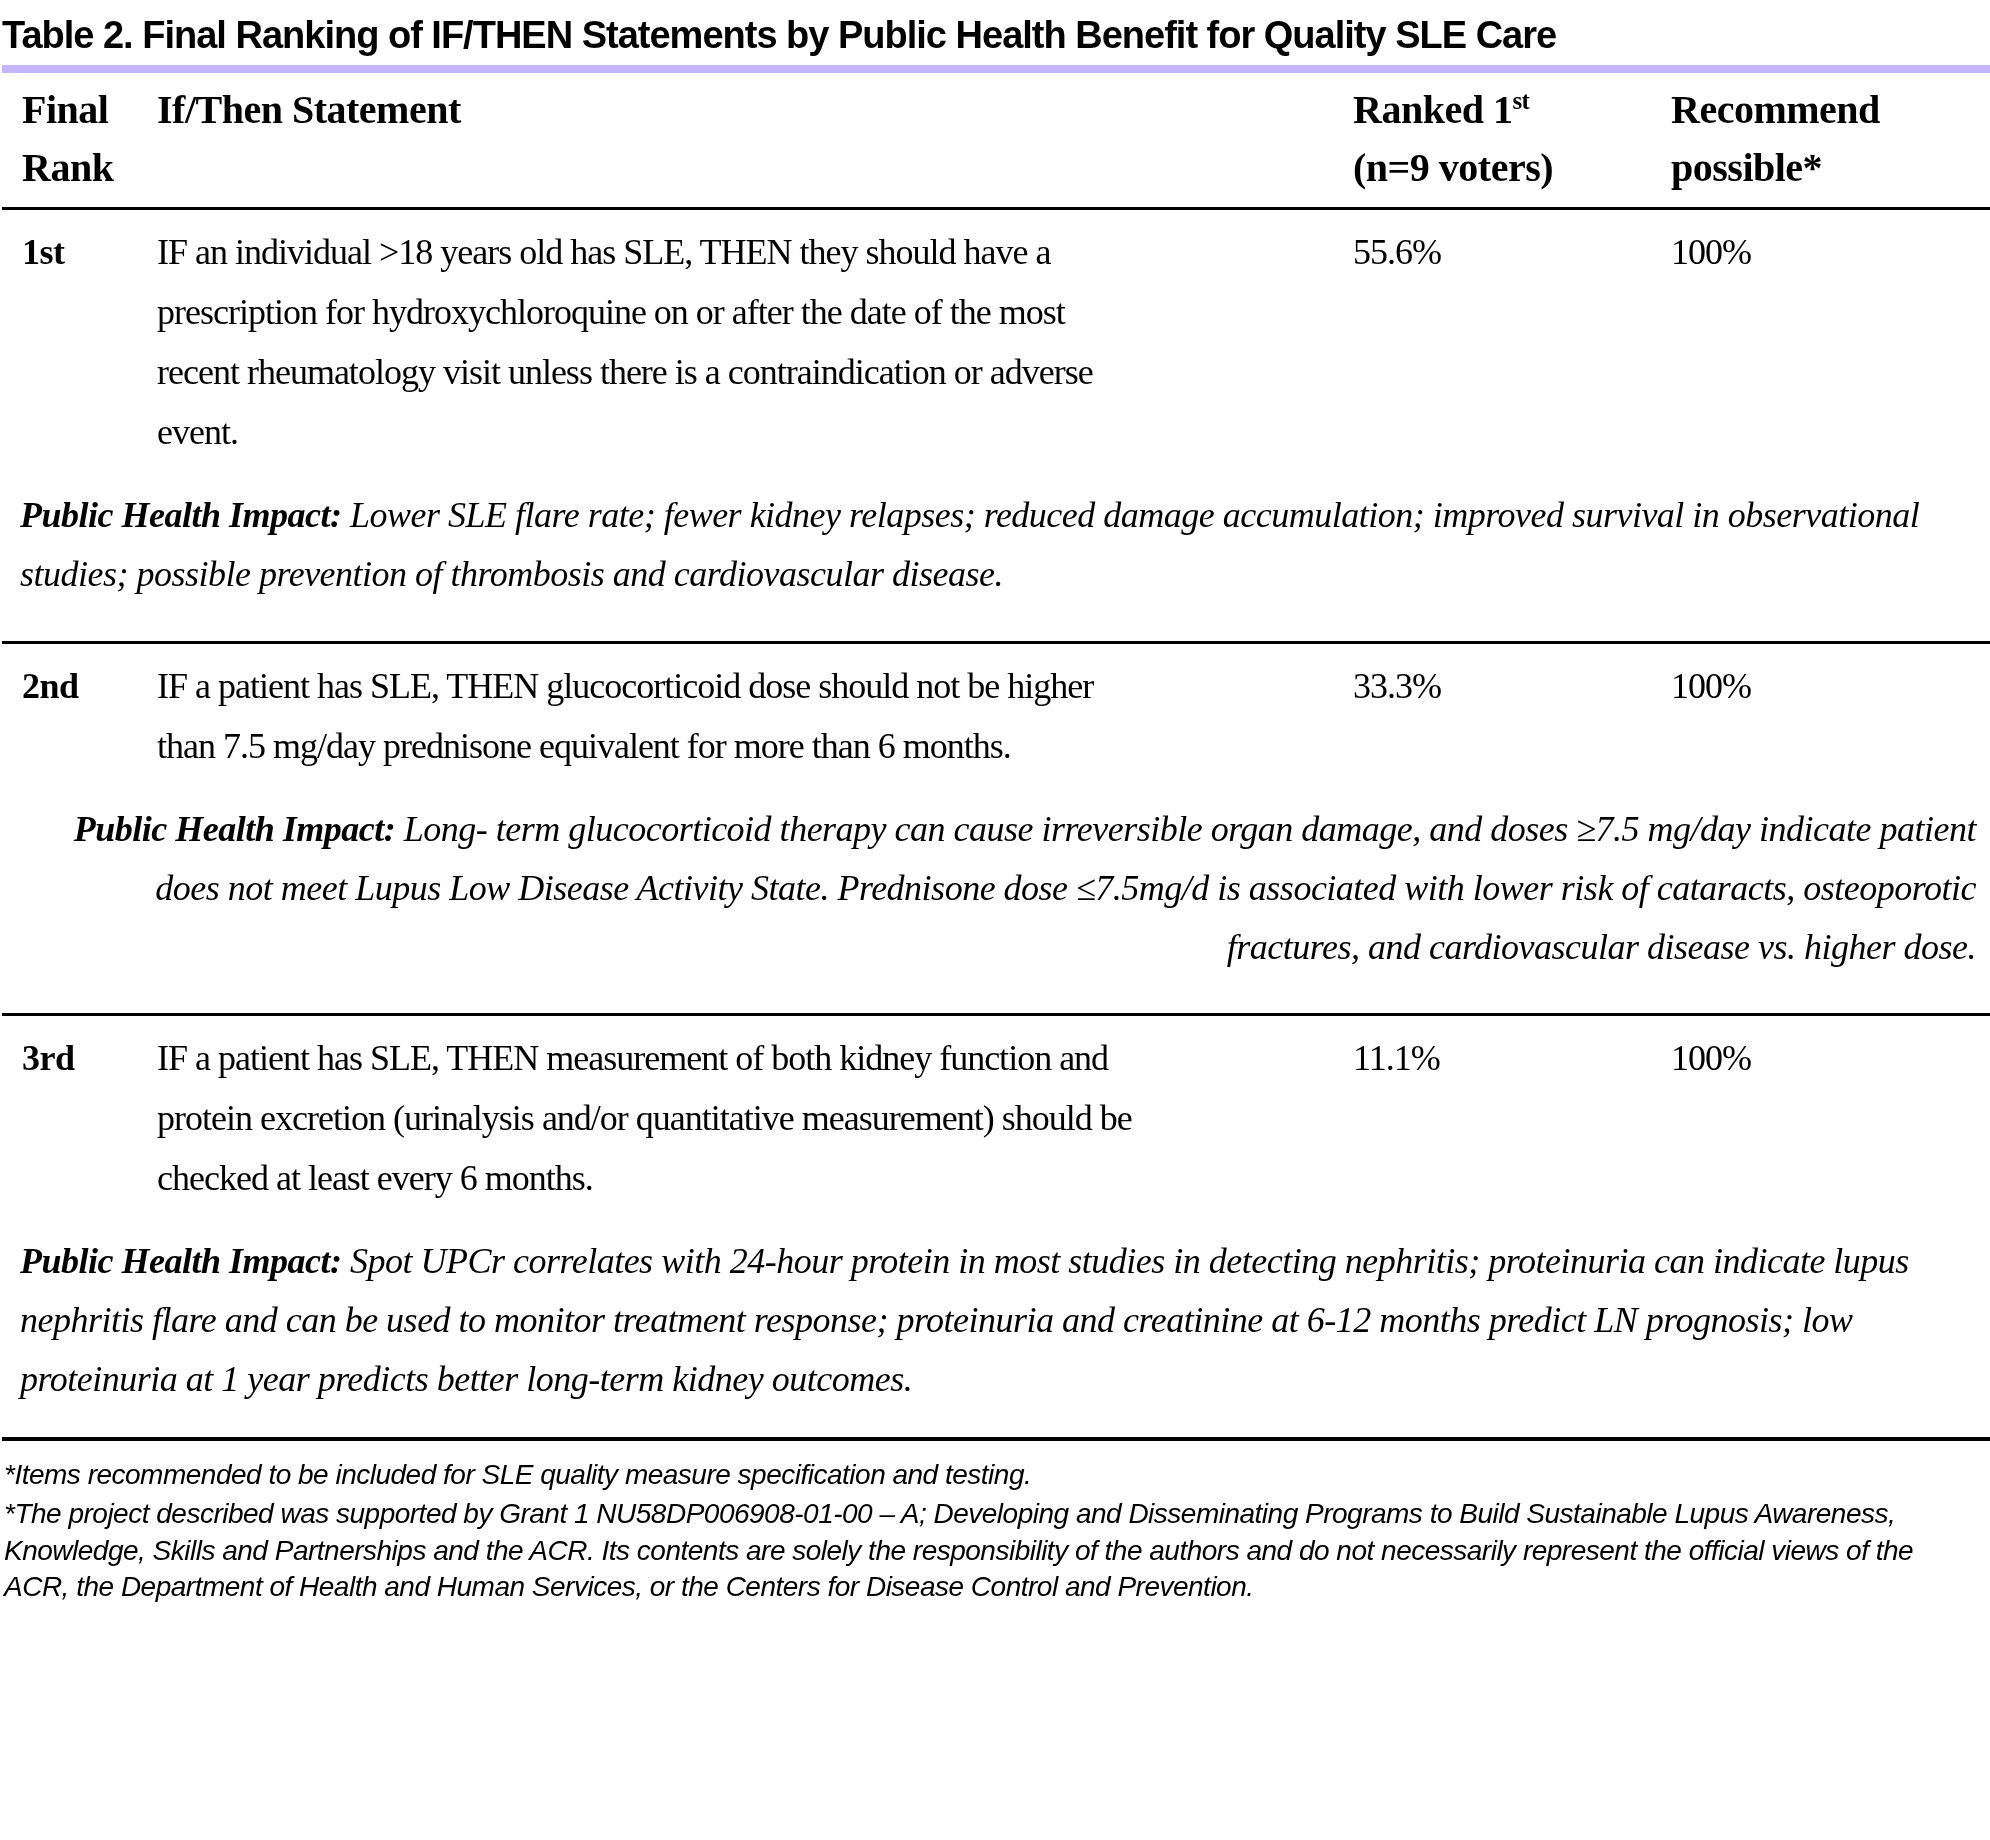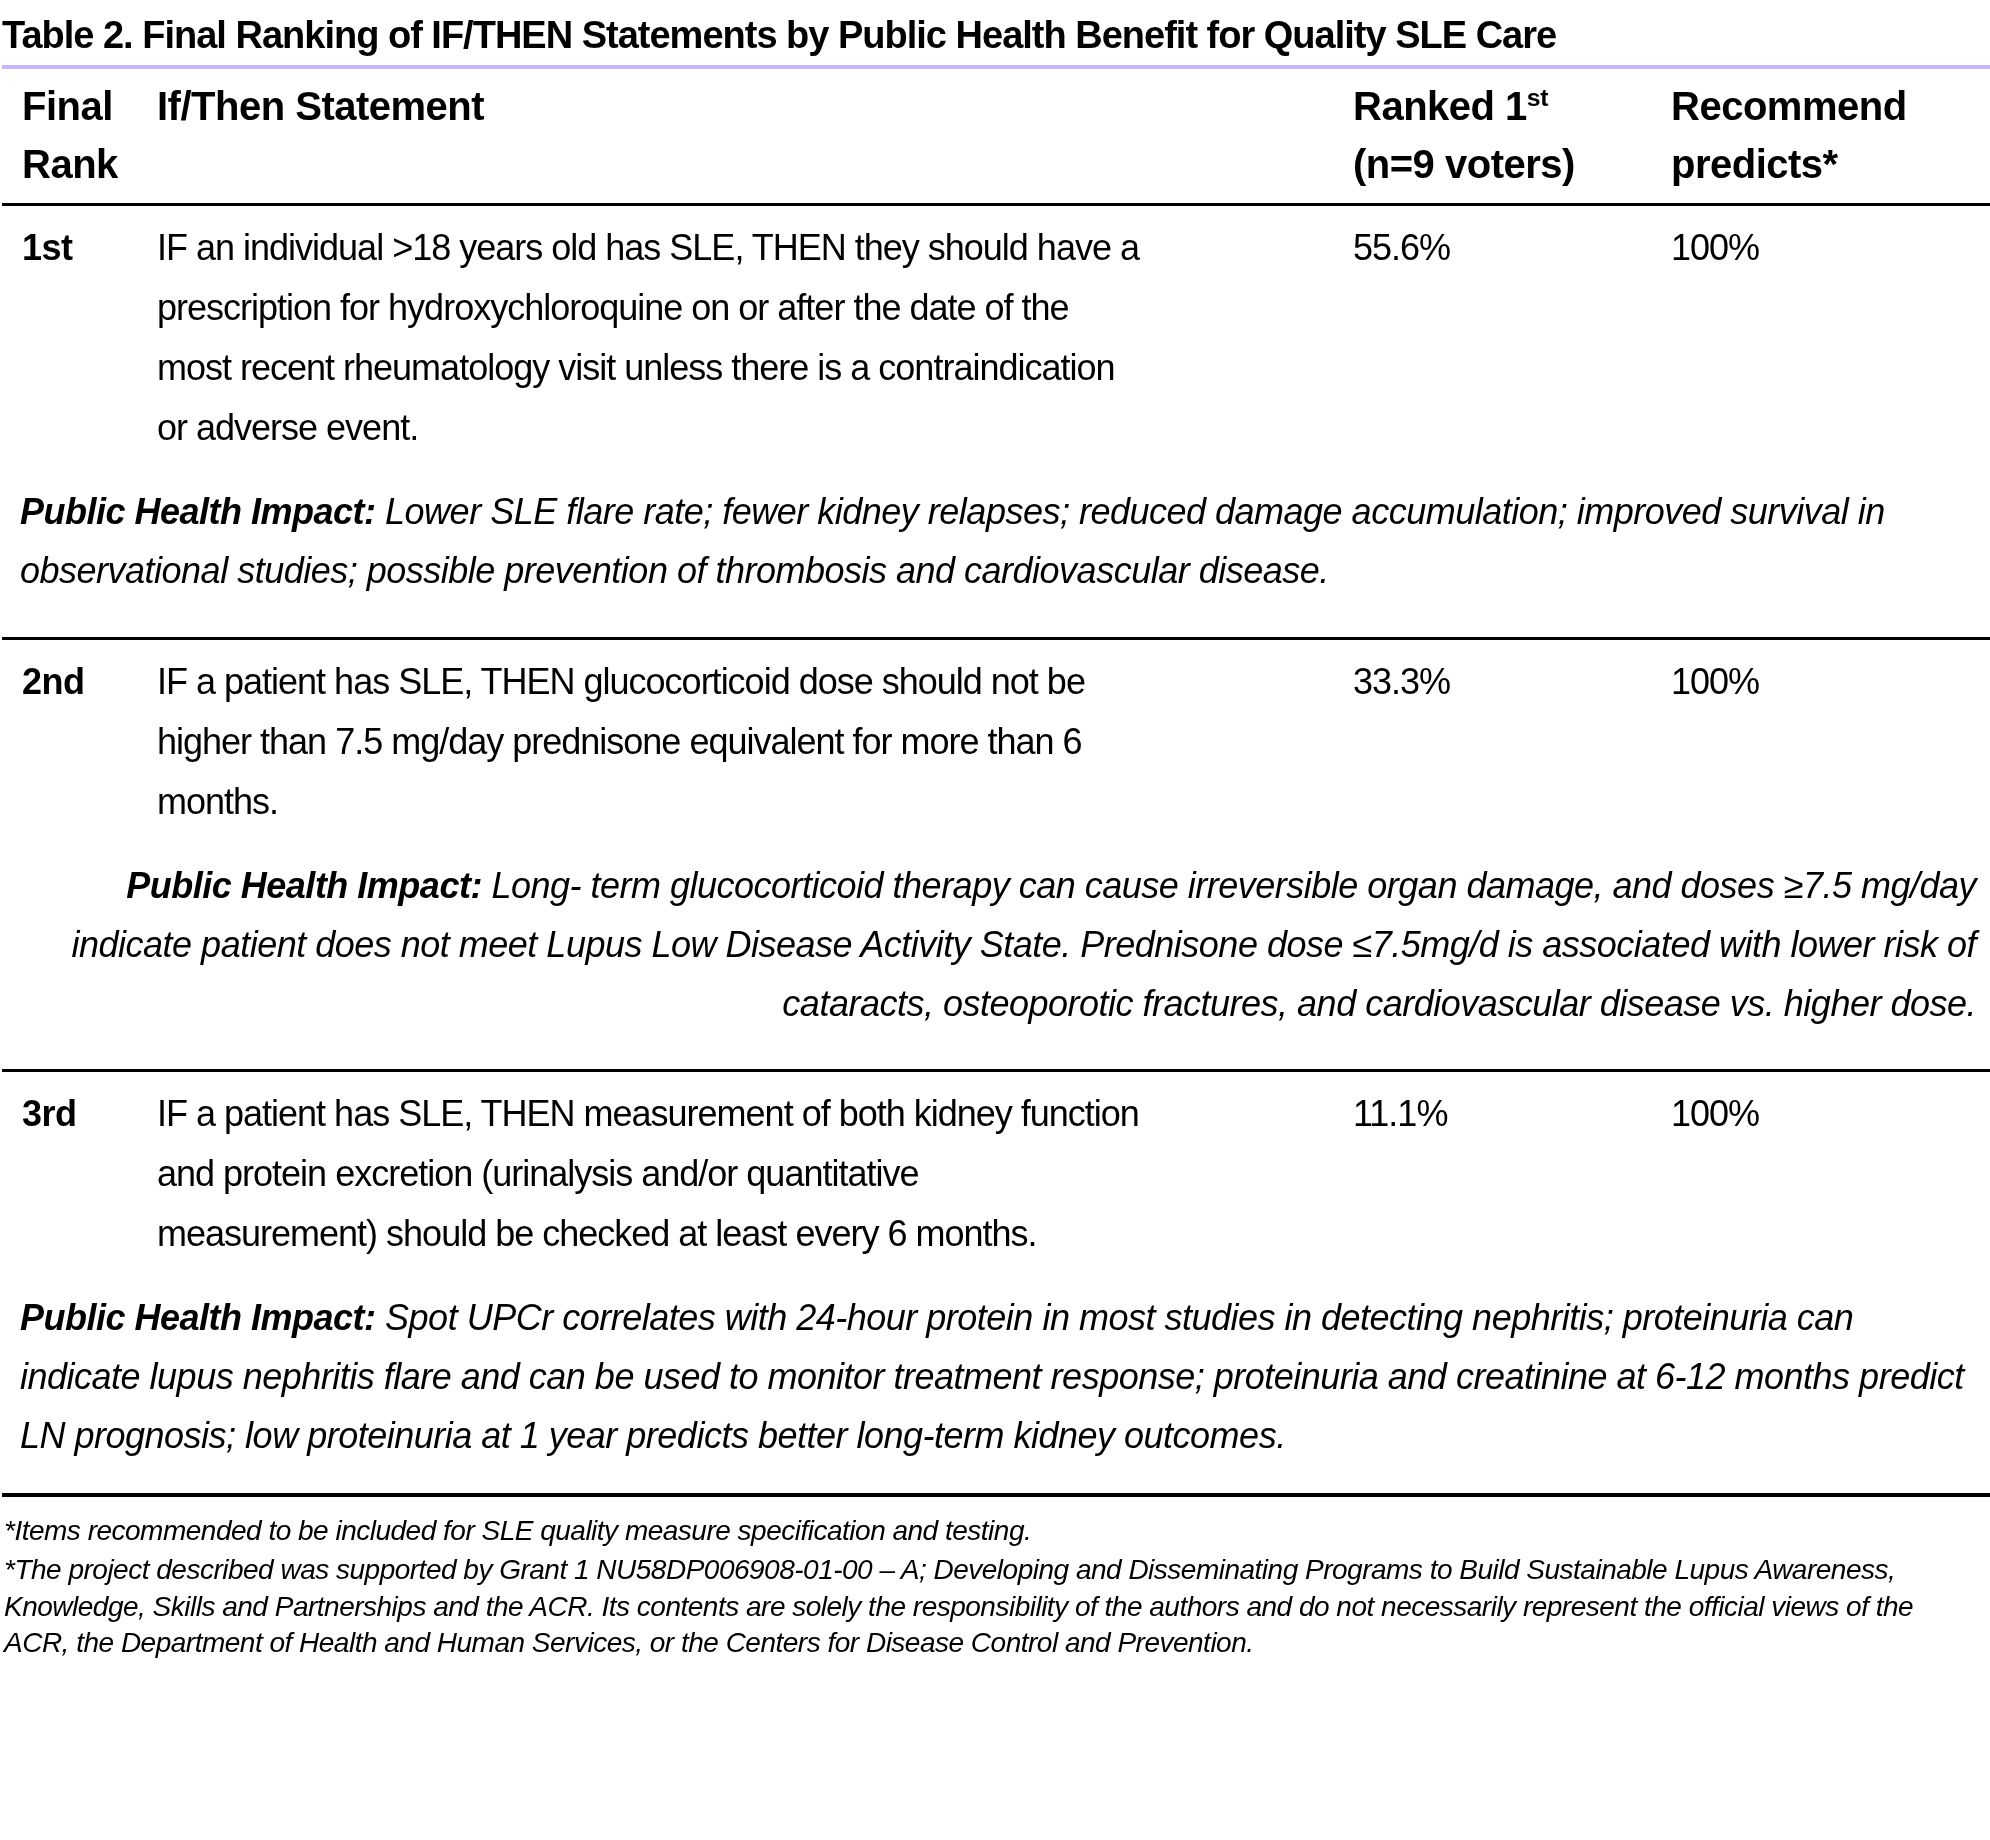--- a/index.html
+++ b/index.html
@@ -23,21 +23,22 @@
   }
   .title {
     margin: 0;
     padding: 6px 0 8px 0;
     font-size: 38px;
     font-weight: 700;
     letter-spacing: -1px;
     white-space: nowrap;
   }
   .tbl {
-    border-top: 4px solid #c4b5fd;
+    border-top: 8px solid #c4b5fd;
+    font-family: Liberation Serif, serif;
   }
   .hdr-row, .row {
     display: grid;
     grid-template-columns: 147px 1204px 318px 1fr;
   }
   .hdr-row {
     padding: 8px 0 10px 0;
     font-size: 40px;
     font-weight: 700;
     line-height: 1.45;
@@ -105,21 +106,21 @@
         <div>Final</div>
         <div>Rank</div>
       </div>
       <div class="c-stmt">If/Then Statement</div>
       <div class="c-num">
         <div><span>Ranked 1</span><sup class="ord">st</sup></div>
         <div>(n=9 voters)</div>
       </div>
       <div class="c-num">
         <div>Recommend</div>
-        <div>predicts*</div>
+        <div>possible*</div>
       </div>
     </div>
 
     <section class="sec">
       <div class="row">
         <div class="c-rank">1st</div>
         <div class="c-stmt">
           <div class="stmt-text">IF an individual &gt;18 years old has SLE, THEN they should have a prescription for hydroxychloroquine on or after the date of the most recent rheumatology visit unless there is a contraindication or adverse event.</div>
         </div>
         <div class="c-num">55.6%</div>

